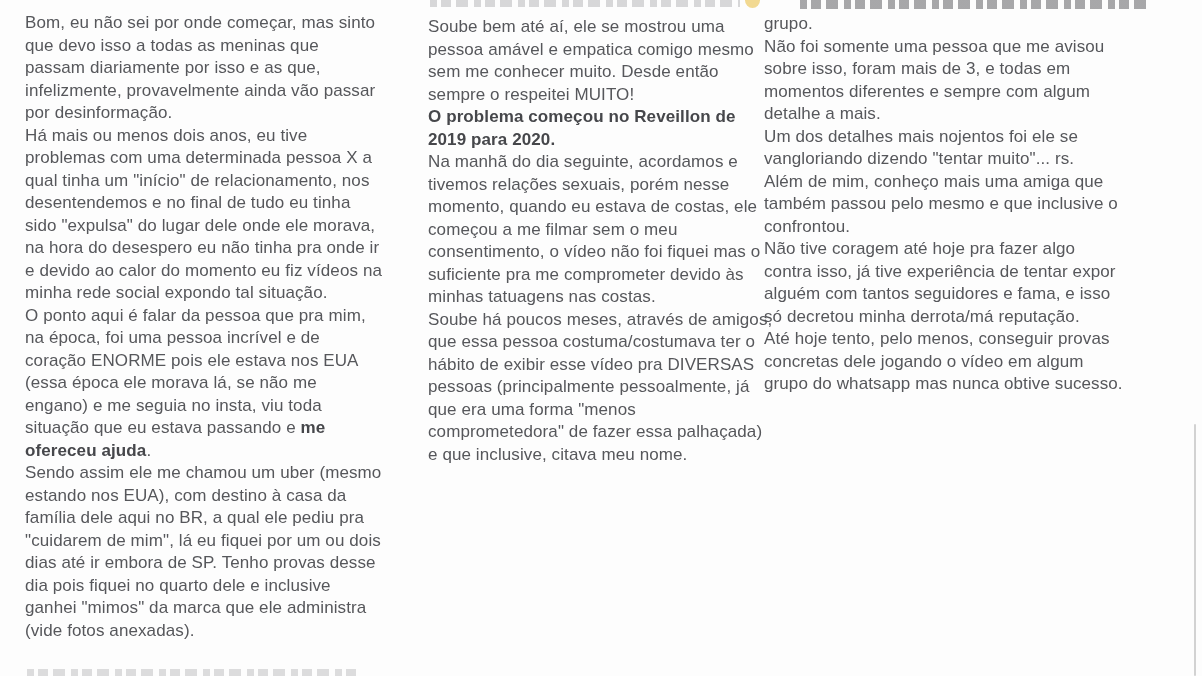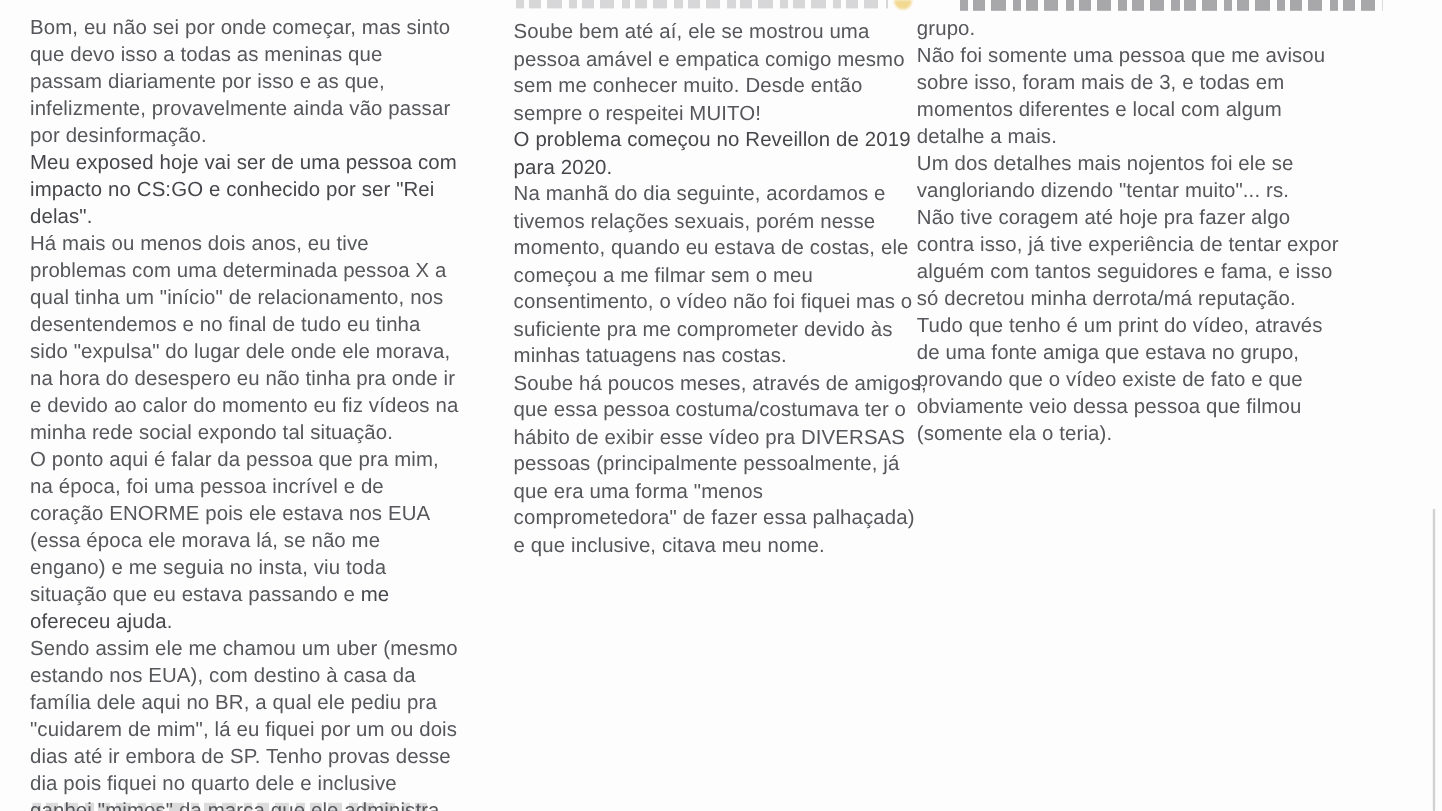--- a/index.html
+++ b/index.html
@@ -24,21 +24,21 @@
     line-height: 22.5px;
     color: var(--text-color, #56575b);
     letter-spacing: 0.1px;
   }
   .col p {
     margin: 0;
     padding: 0;
   }
   .seg { font-weight: 400; text-align: center; }
   .seg.bold {
-    font-weight: 400;
+    font-weight: 700;
     color: var(--bold-color, #46474b);
   }
   .col-1 { left: 25px;  top: 12px; width: 358px; }
   .col-2 { left: 428px; top: 16px; width: 346px; }
   .col-3 { left: 764px; top: 13px; width: 360px; }
 
   
   .clipped-line {
     position: absolute;
     filter: blur(0.6px);
@@ -82,32 +82,32 @@
 
 <div class="page">
   <div class="clipped-line clipped-top-col2"></div>
   <div class="emoji-fragment"></div>
   <div class="clipped-line clipped-top-col3"></div>
   <div class="clipped-line clipped-bottom-col1"></div>
   <div class="scrollbar-line"></div>
   <div id="columns-root">
       <div class="col col-1">
         <p><span class="seg">Bom, eu não sei por onde começar, mas sinto que devo isso a todas as meninas que passam diariamente por isso e as que, infelizmente, provavelmente ainda vão passar por desinformação.</span></p>
-        <p><span class="seg bold">Meu exposed hoje vai ser de uma pessoa com impacto no CS:GO e conhecido por ser "Rei delas".</span></p>
         <p><span class="seg">Há mais ou menos dois anos, eu tive problemas com uma determinada pessoa X a qual tinha um "início" de relacionamento, nos desentendemos e no final de tudo eu tinha sido "expulsa" do lugar dele onde ele morava, na hora do desespero eu não tinha pra onde ir e devido ao calor do momento eu fiz vídeos na minha rede social expondo tal situação.</span></p>
         <p><span class="seg">O ponto aqui é falar da pessoa que pra mim, na época, foi uma pessoa incrível e de coração ENORME pois ele estava nos EUA (essa época ele morava lá, se não me engano) e me seguia no insta, viu toda situação que eu estava passando e </span><span class="seg bold">me ofereceu ajuda</span><span class="seg">.</span></p>
         <p><span class="seg">Sendo assim ele me chamou um uber (mesmo estando nos EUA), com destino à casa da família dele aqui no BR, a qual ele pediu pra "cuidarem de mim", lá eu fiquei por um ou dois dias até ir embora de SP. Tenho provas desse dia pois fiquei no quarto dele e inclusive ganhei "mimos" da marca que ele administra (vide fotos anexadas).</span></p>
       </div>
       <div class="col col-2">
         <p><span class="seg">Soube bem até aí, ele se mostrou uma pessoa amável e empatica comigo mesmo sem me conhecer muito. Desde então sempre o respeitei MUITO!</span></p>
         <p><span class="seg bold">O problema começou no Reveillon de 2019 para 2020.</span></p>
         <p><span class="seg">Na manhã do dia seguinte, acordamos e tivemos relações sexuais, porém nesse momento, quando eu estava de costas, ele começou a me filmar sem o meu consentimento, o vídeo não foi fiquei mas o suficiente pra me comprometer devido às minhas tatuagens nas costas.</span></p>
         <p><span class="seg">Soube há poucos meses, através de amigos, que essa pessoa costuma/costumava ter o hábito de exibir esse vídeo pra DIVERSAS pessoas (principalmente pessoalmente, já que era uma forma "menos comprometedora" de fazer essa palhaçada) e que inclusive, citava meu nome.</span></p>
       </div>
       <div class="col col-3">
         <p><span class="seg">grupo.</span></p>
-        <p><span class="seg">Não foi somente uma pessoa que me avisou sobre isso, foram mais de 3, e todas em momentos diferentes e local com algum detalhe a mais.</span></p>
+        <p><span class="seg">Não foi somente uma pessoa que me avisou sobre isso, foram mais de 3, e todas em momentos diferentes e sempre com algum detalhe a mais.</span></p>
         <p><span class="seg">Um dos detalhes mais nojentos foi ele se vangloriando dizendo "tentar muito"... rs.</span></p>
+        <p><span class="seg">Além de mim, conheço mais uma amiga que também passou pelo mesmo e que inclusive o confrontou.</span></p>
         <p><span class="seg">Não tive coragem até hoje pra fazer algo contra isso, já tive experiência de tentar expor alguém com tantos seguidores e fama, e isso só decretou minha derrota/má reputação.</span></p>
-        <p><span class="seg">Tudo que tenho é um print do vídeo, através de uma fonte amiga que estava no grupo, provando que o vídeo existe de fato e que obviamente veio dessa pessoa que filmou (somente ela o teria).</span></p>
+        <p><span class="seg">Até hoje tento, pelo menos, conseguir provas concretas dele jogando o vídeo em algum grupo do whatsapp mas nunca obtive sucesso.</span></p>
       </div>
     </div>
 </div>
 
 </body></html>

